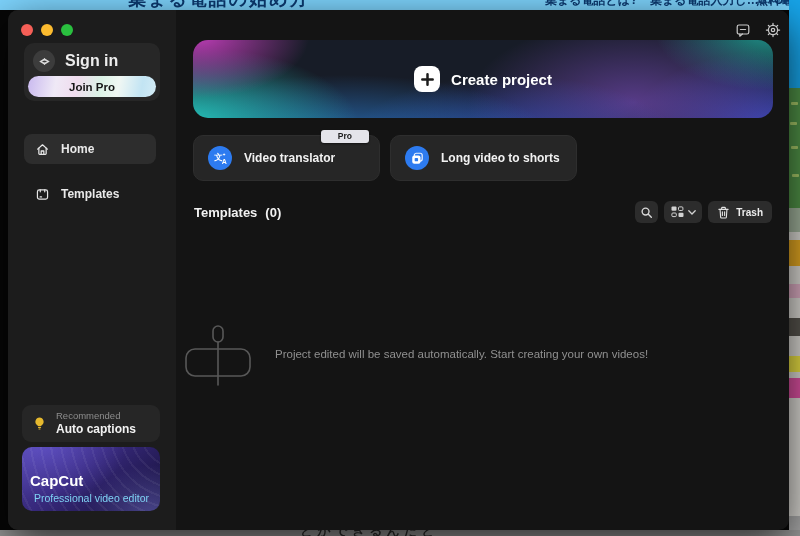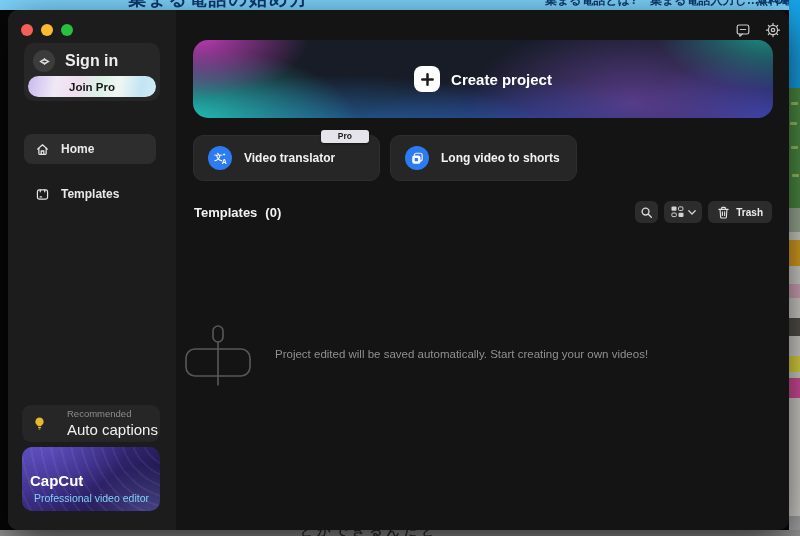--- a/index.html
+++ b/index.html
@@ -40,24 +40,24 @@
   .signin-row{display:flex;align-items:center;gap:10px;padding:7px 0 0 9px;}
   .avatar{width:22px;height:22px;border-radius:50%;background:#3c3c3c;display:flex;align-items:center;justify-content:center;flex:none;}
   .signin-label{color:#ededed;font-size:16px;font-weight:bold;}
   .joinpro{position:absolute;left:4px;right:4px;bottom:4px;height:21px;border-radius:11px;cursor:default;
     background:linear-gradient(100deg,#c9b9ef 0%,#efe9f6 22%,#f0dcee 38%,#dbf2e6 56%,#f0f7f3 70%,#c2e4f3 88%,#d4ecf6 100%);
     display:flex;align-items:center;justify-content:center;color:#161616;font-size:11.5px;font-weight:bold;}
   .nav-item{position:absolute;left:16px;width:132px;height:30px;border-radius:8px;display:flex;align-items:center;gap:11px;padding-left:11px;box-sizing:border-box;}
   .nav-home{top:124px;background:#2d2d2d;}
   .nav-templates{top:169px;}
   .nav-label{color:#e9e9e9;font-size:12px;font-weight:bold;}
-  .reco-card{position:absolute;left:14px;top:395px;width:138px;height:37px;background:#262626;border-radius:9px;display:flex;align-items:center;gap:20px;padding-left:10px;box-sizing:border-box;}
+  .reco-card{position:absolute;left:14px;top:395px;width:138px;height:37px;background:#262626;border-radius:9px;display:flex;align-items:center;gap:9px;padding-left:10px;box-sizing:border-box;}
   .reco-texts{display:flex;flex-direction:column;line-height:1.3;}
   .eyebrow{color:#8d8d8d;font-size:9.5px;}
-  .reco-label{color:#f2f2f2;font-size:15px;font-weight:normal;}
+  .reco-label{color:#f2f2f2;font-size:12px;font-weight:bold;}
   .promo-card{position:absolute;left:14px;top:437px;width:138px;height:64px;border-radius:10px;overflow:hidden;
     background:
       radial-gradient(95px 75px at 95% 110%, rgba(125,125,215,.5), transparent 70%),
       radial-gradient(130px 95px at 15% -10%, rgba(112,96,225,.6), transparent 65%),
       linear-gradient(140deg,#4a3c9c 0%,#37297c 40%,#231a53 75%,#181240 100%);}
   .promo-card:before{content:"";position:absolute;inset:0;
     background:repeating-radial-gradient(circle at 115% -30%, rgba(255,255,255,.055) 0 2px, transparent 2px 10px);}
   .promo-title{position:absolute;left:8px;top:25px;color:#ffffff;font-size:15px;font-weight:bold;}
   .promo-sub{position:absolute;left:12px;top:45px;color:#7ed2f5;font-size:10.5px;}
   

